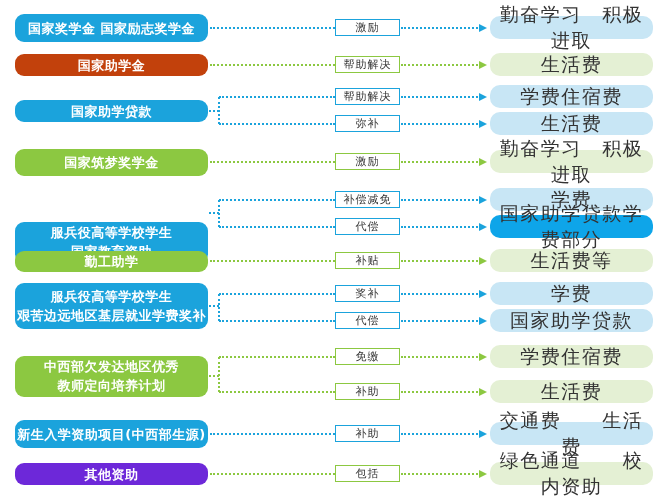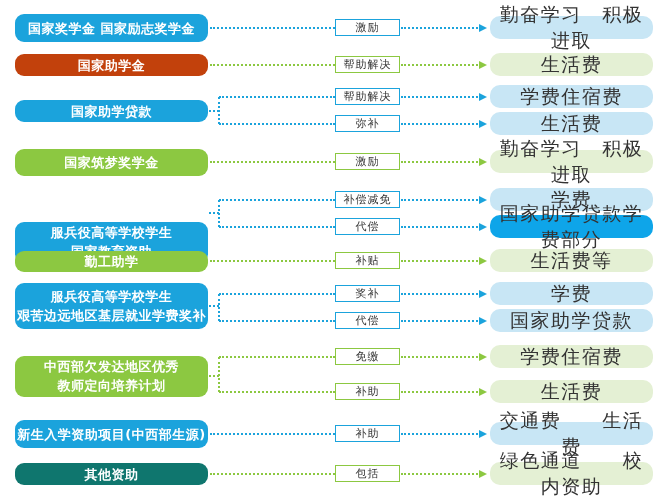--- a/index.html
+++ b/index.html
@@ -172,21 +172,21 @@
     </div>
     <div class="hline" style="left: 210px; top: 433px; width: 125px; border-top-color: rgb(27, 163, 220);"></div>
     <div class="midbox" style="top: 425px; border: 1.5px solid rgb(27, 163, 220);">
       <span>补助</span>
     </div>
     <div class="hline" style="left: 401px; top: 433px; width: 77px; border-top-color: rgb(27, 163, 220);"></div>
     <div class="arrow" style="left: 479px; top: 430px; border-left-color: rgb(27, 163, 220);"></div>
     <div class="rightbox" style="top: 422px; background: rgb(200, 230, 245);">
       <span>交通费　　生活费</span>
     </div>
-    <div class="leftbox" style="top: 463px; height: 22px; background: #0f766e;">
+    <div class="leftbox" style="top: 463px; height: 22px; background: #6d28d9;">
       <span>其他资助</span>
     </div>
     <div class="hline" style="left: 210px; top: 473px; width: 125px; border-top-color: rgb(140, 200, 65);"></div>
     <div class="midbox" style="top: 465px; border: 1.5px solid rgb(140, 200, 65);">
       <span>包括</span>
     </div>
     <div class="hline" style="left: 401px; top: 473px; width: 77px; border-top-color: rgb(140, 200, 65);"></div>
     <div class="arrow" style="left: 479px; top: 470px; border-left-color: rgb(140, 200, 65);"></div>
     <div class="rightbox" style="top: 462px; background: rgb(228, 240, 212);">
       <span>绿色通道　　校内资助</span>

